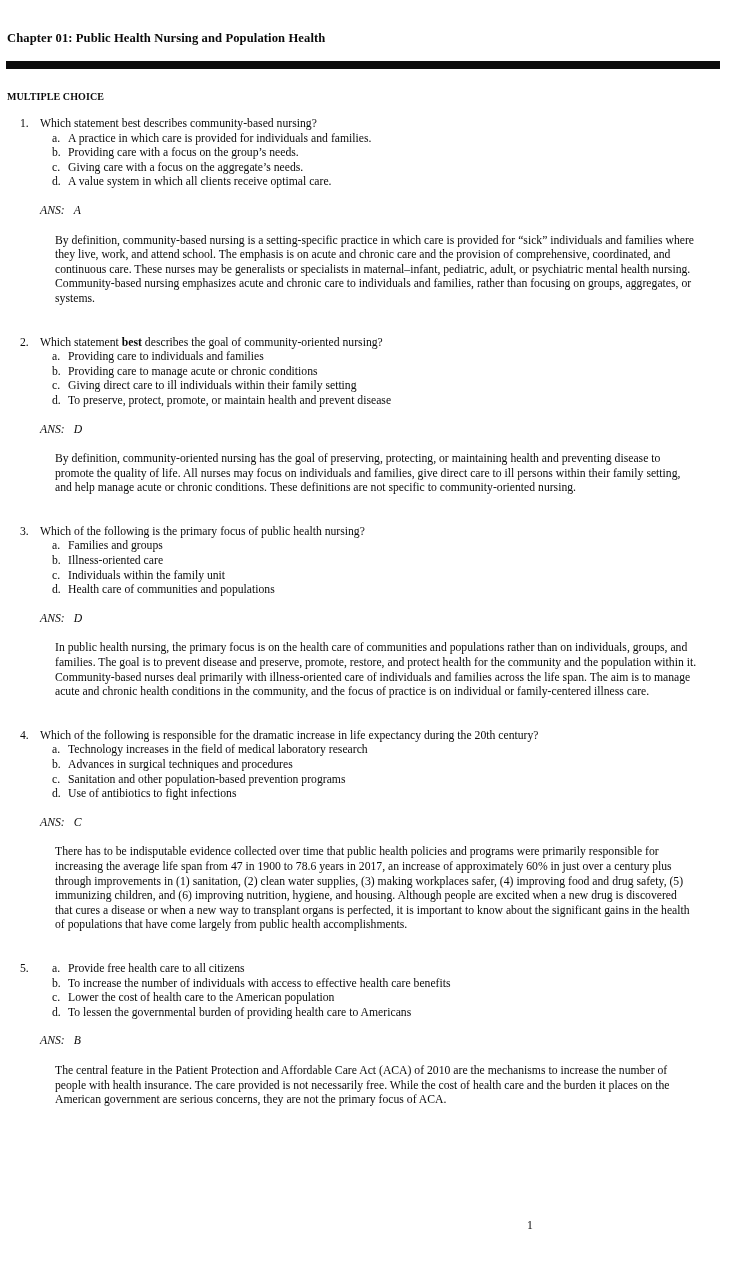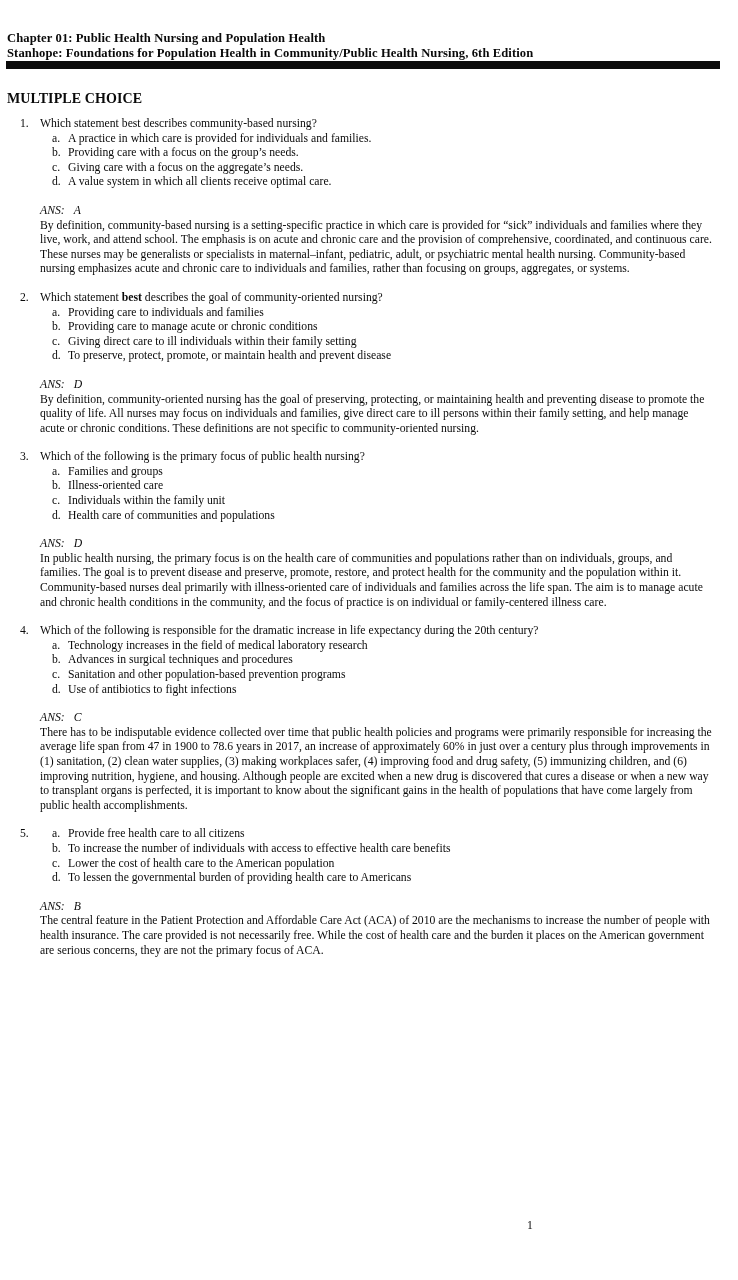--- a/index.html
+++ b/index.html
@@ -23,21 +23,21 @@
   }
   .header-rule {
     position: absolute;
     top: 61px; left: 6px;
     width: 714px; height: 8px;
     background: #0b0b0b;
   }
   .section-title {
     position: absolute;
     top: 91px; left: 7px;
-    font-size: 14px;
+    font-size: 10px;
     font-weight: bold;
     letter-spacing: 0.1px;
   }
   .content {
     position: absolute;
     top: 117px; left: 0; right: 0;
     font-size: 11.7px;
     line-height: 14.6px;
   }
   .q-block { margin-bottom: 14px; padding-right: 26px; }
@@ -47,38 +47,37 @@
     width: 20px;
     margin-left: 20px;
     text-align: left;
   }
   .q-body { flex: 1; }
   .option-row { display: flex; }
   .opt-letter { flex: none; width: 16px; margin-left: 12px; }
   .opt-text { flex: 1; }
   .ans-line { margin-top: 14px; font-style: italic; }
   .ans-letter { margin-left: 9px; }
-  .rationale { margin: 0; }
+  .rationale { margin: 15px; }
   .seg-n { font-style: normal; font-weight: normal; margin-top: 48px; }
   .seg-b { font-weight: bold; }
   .seg-i { }
   .page-number {
     position: absolute;
     top: 1219px; left: 527px;
     font-size: 11.7px;
   }
 </style>
 </head>
 <body>
 
 <div class="page">
 
   <div class="doc-header">
     <div>Chapter 01: Public Health Nursing and Population Health</div>
-    <div>Stanhope: Foundations for Population Health in Community/Public Health Nursing, 6th Edition</div>
   </div>
 
   <div class="header-rule"></div>
 
   <div class="section-title">MULTIPLE CHOICE</div>
 
   <div class="content">
   <div class="q-block">
     <div class="q-row">
       <span class="q-num">1.</span>

